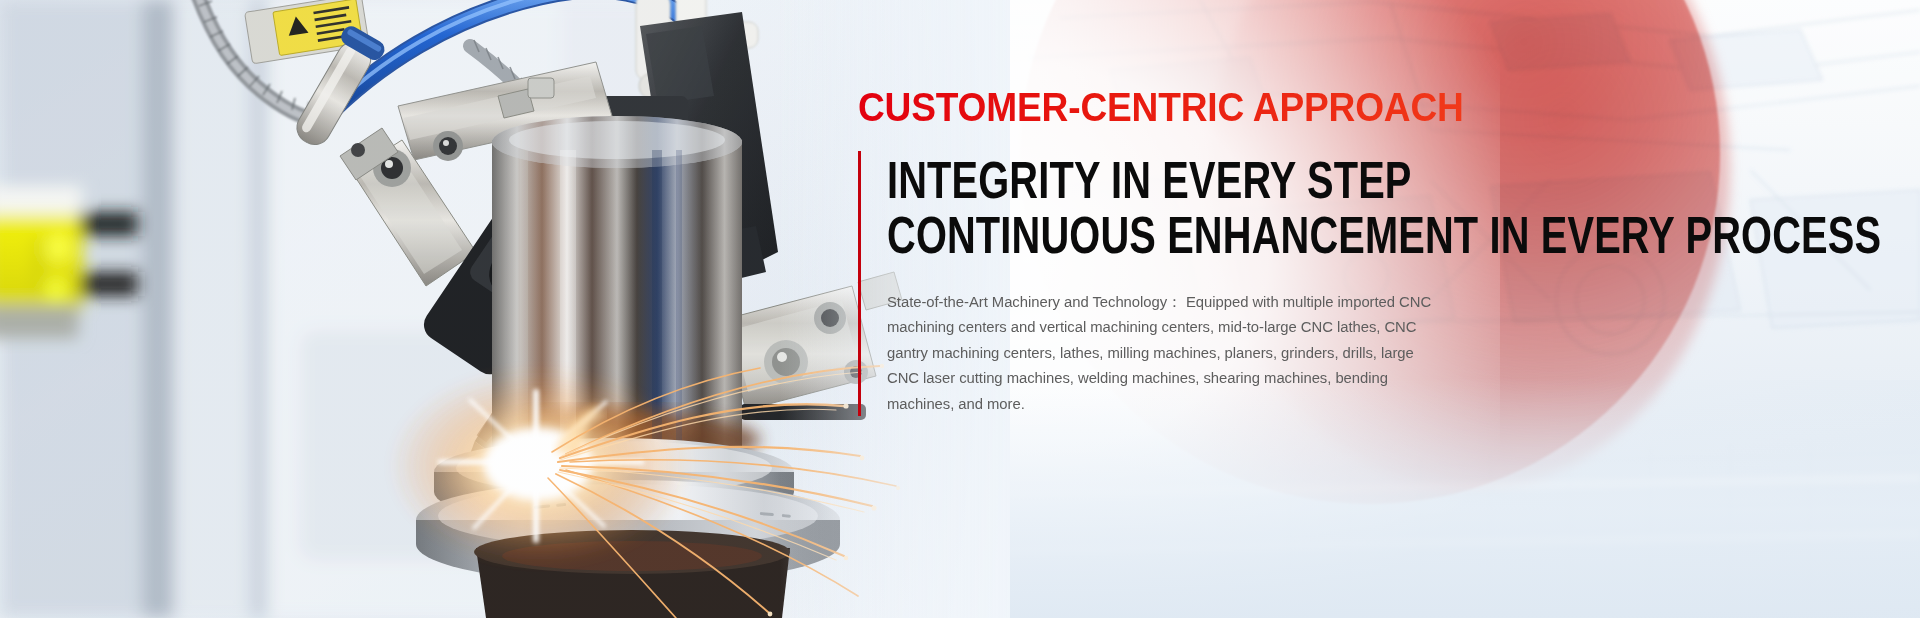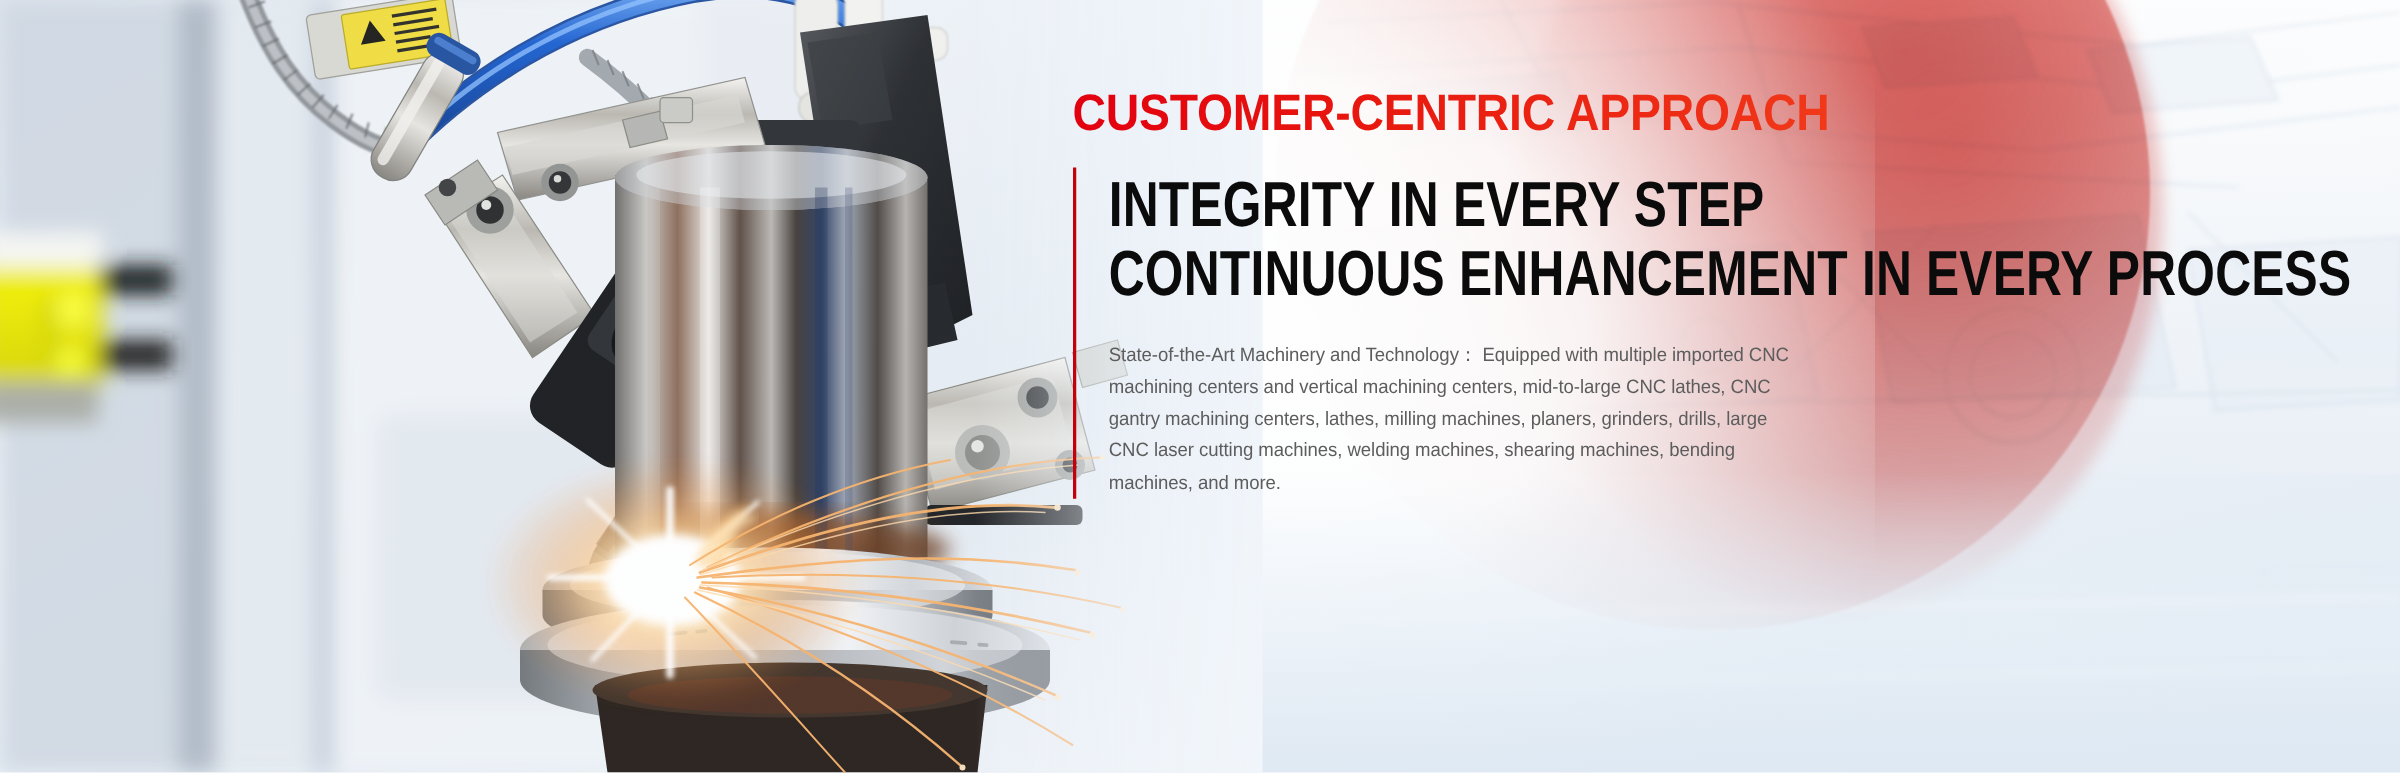--- a/index.html
+++ b/index.html
@@ -89,21 +89,21 @@
   .photo-fade {
     position:absolute; top:0; right:0;
     width:230px; height:618px;
     background:linear-gradient(to right, rgba(238,243,249,0) 0%, rgba(239,244,250,.55) 45%, rgba(240,245,250,.92) 100%);
     pointer-events:none;
   }
 
   
   .content {
     position:absolute;
-    left:858px; top:69px;
+    left:858px; top:86px;
     width:1010px;
   }
 
   .eyebrow {
     font-family:"Liberation Sans", sans-serif;
     font-size:41px;
     font-weight:700;
     letter-spacing:-0.2px;
     line-height:1.04;
     transform:scaleX(.905);

